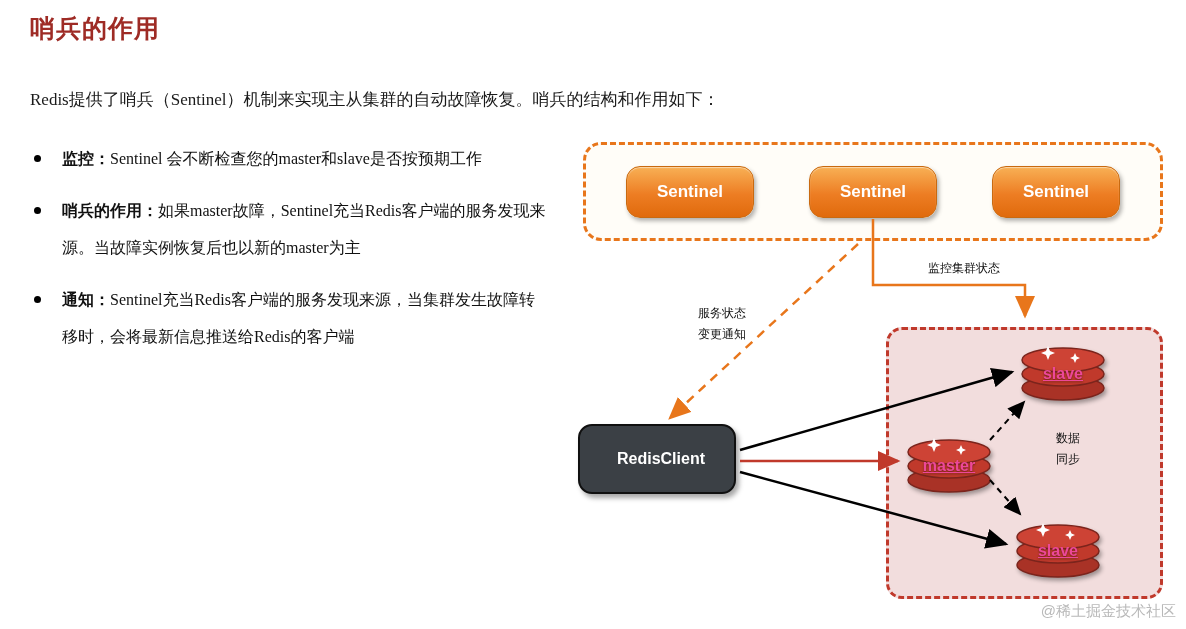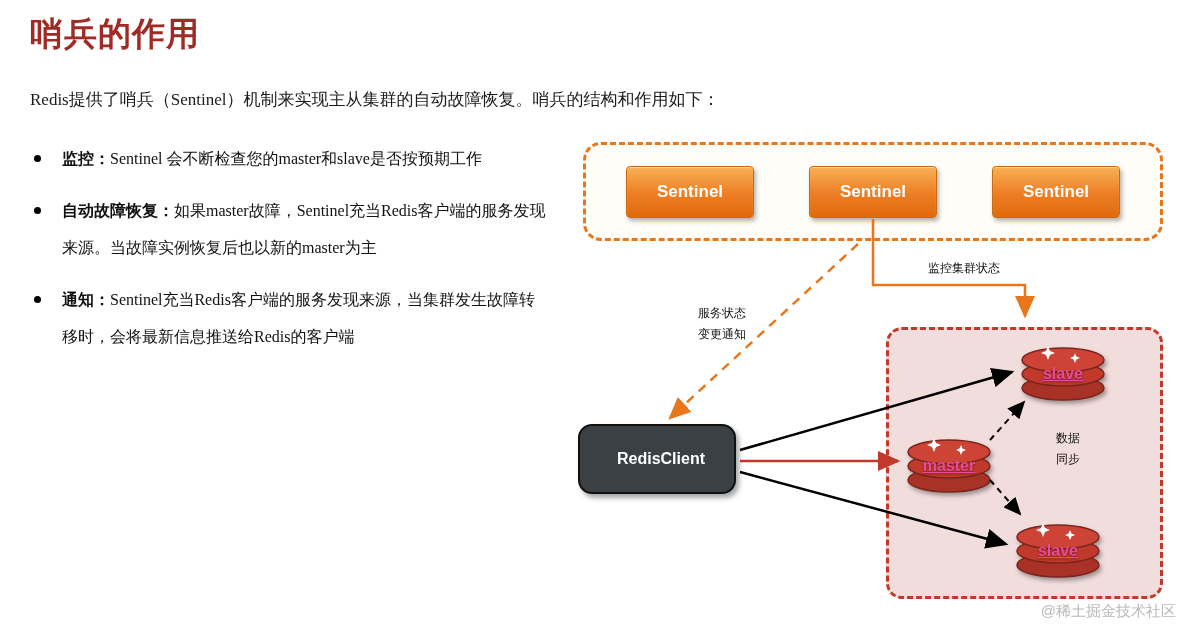--- a/index.html
+++ b/index.html
@@ -1,36 +1,36 @@
 <!DOCTYPE html>
 <html><head>
 <meta charset="utf-8">
 <style>
   * { margin:0; padding:0; box-sizing:border-box; }
   html,body { background:#ffffff; }
   body { font-family:"Liberation Serif","DejaVu Serif",serif; color:#111; }
   .page { position:relative; width:1186px; height:629px; background:#fff; overflow:hidden; }
 
-  .title { position:absolute; left:30px; top:12px; font-size:33px; font-weight:bold;
+  .title { position:absolute; left:30px; top:12px; font-size:25px; font-weight:bold;
            color:#9E2B25; letter-spacing:1px; }
   .intro { position:absolute; left:30px; top:88px; font-size:17px; color:#1a1a1a; }
 
   .bullets { position:absolute; left:30px; top:140px; width:516px; list-style:none; }
   .bullets li { position:relative; padding-left:32px; font-size:16px; line-height:37px;
                 margin-bottom:15px; }
   .bullets li .dot { position:absolute; left:4px; top:15px; width:7px; height:7px;
                      border-radius:50%; background:#000; }
   .lead { font-weight:bold; }
 
   
   .sentinel-zone { position:absolute; left:583px; top:142px; width:580px; height:99px;
                    border:3px dashed #E8761B; border-radius:18px; background:#FFFDF8;
                    display:flex; align-items:center; justify-content:space-between;
                    padding:0 40px; z-index:1; }
-  .sentinel-box { width:128px; height:52px; border-radius:4px;
+  .sentinel-box { width:128px; height:52px; border-radius:14px;
                   background:linear-gradient(180deg,#F8B055,#ED7D23 55%,#E06A0C);
                   border:1px solid #C96A10;
                   box-shadow:2px 3px 4px rgba(0,0,0,.3), inset 0 1px 1px rgba(255,255,255,.5);
                   color:#fff; font:bold 17px "Liberation Sans",sans-serif;
                   display:flex; align-items:center; justify-content:center; }
 
   
   .redis-client { position:absolute; left:578px; top:424px; width:158px; height:70px;
                   background:#3B4045; border:2px solid #101010; border-radius:14px;
                   box-shadow:3px 4px 5px rgba(0,0,0,.35); color:#fff;
@@ -70,21 +70,21 @@
   <h1 class="title">哨兵的作用</h1>
   <p class="intro">Redis提供了哨兵（Sentinel）机制来实现主从集群的自动故障恢复。哨兵的结构和作用如下：</p>
 
   <ul class="bullets">
     <li>
       <span class="dot"></span>
       <span class="lead">监控：</span><span>Sentinel 会不断检查您的master和slave是否按预期工作</span>
     </li>
     <li>
       <span class="dot"></span>
-      <span class="lead">自动故障恢复：</span><span>如果master故障，Sentinel充当Redis客户端的服务发现来源。当故障实例恢复后也以新的master为主</span>
+      <span class="lead">哨兵的作用：</span><span>如果master故障，Sentinel充当Redis客户端的服务发现来源。当故障实例恢复后也以新的master为主</span>
     </li>
     <li>
       <span class="dot"></span>
       <span class="lead">通知：</span><span>Sentinel充当Redis客户端的服务发现来源，当集群发生故障转移时，会将最新信息推送给Redis的客户端</span>
     </li>
   </ul>
 
   <div class="sentinel-zone">
     <div class="sentinel-box">Sentinel</div>
     <div class="sentinel-box">Sentinel</div>

